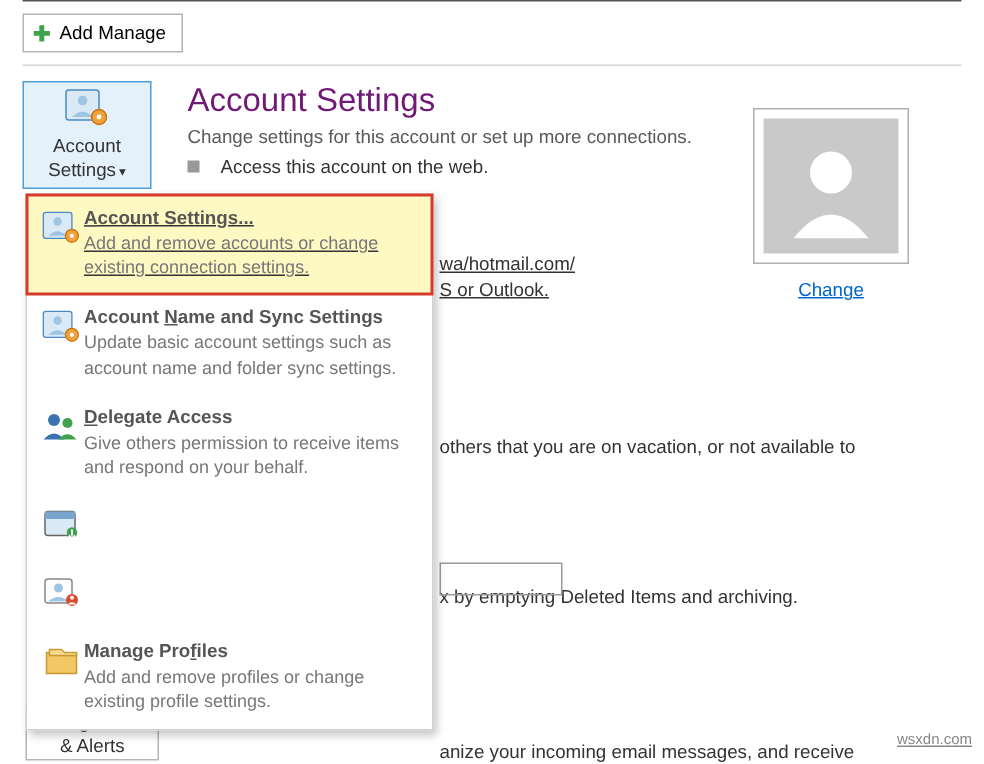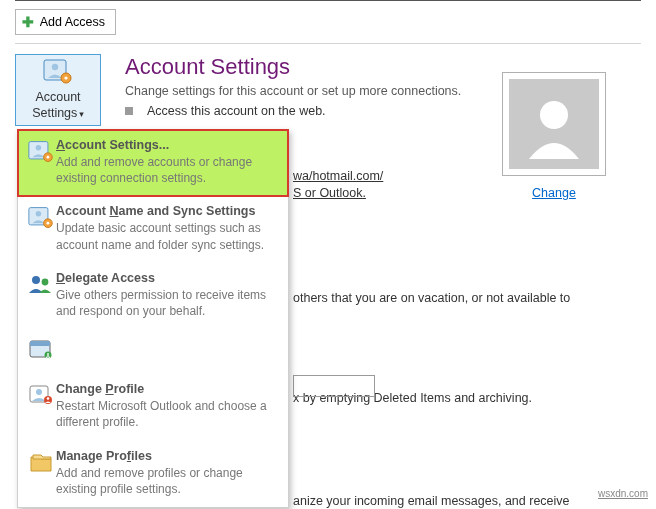--- a/index.html
+++ b/index.html
@@ -98,21 +98,22 @@
   }
   .menu-item {
     display: flex;
     padding: 8px 10px 10px 10px;
     cursor: pointer;
     align-items: flex-start;
   }
   .menu-item.highlighted {
     outline: 2px solid #d63a2c;
     outline-offset: -1px;
-    background: #bef264;
+    background: #fef9c3;
+    text-decoration: underline;
   }
   .menu-icon { width: 28px; flex-shrink: 0; margin-top: 2px; }
   .menu-text-wrap { flex: 1; }
   .menu-title { font-weight: 600; color: #555; margin-bottom: 2px; }
   .menu-title .ul { text-decoration: underline; }
   .menu-desc { color: #777; font-size: 12px; line-height: 1.35; }
   
   .behind-text {
     position: absolute;
     left: 293px;
@@ -147,21 +148,21 @@
 </style>
 </head>
 <body>
 
 
 
 
 <div class="top-border"></div>
 <button class="add-account-btn">
   <span class="plus-icon">✚</span>
-  <span>Add Access</span>
+  <span>Add Manage</span>
 </button>
 <div class="divider"></div>
 
 
 <div class="ribbon-area">
   <div class="acct-settings-btn">
     <svg width="30" height="26" viewBox="0 0 30 26">
       <rect x="1" y="1" width="22" height="20" rx="2" fill="#d9eaf6" stroke="#4a8bc2"></rect>
       <circle cx="12" cy="8" r="3.2" fill="#9fc5e2"></circle>
       <path d="M5 19 Q12 12 19 19" fill="#9fc5e2"></path>
@@ -264,24 +265,20 @@
     <div class="menu-icon">
       <svg width="26" height="22" viewBox="0 0 26 22">
           <rect x="2" y="2" width="18" height="16" rx="2" fill="#fff" stroke="#888"></rect>
           <circle cx="11" cy="8" r="3" fill="#9fc5e2"></circle>
           <path d="M4 17 Q11 11 18 17" fill="#9fc5e2"></path>
           <circle cx="20" cy="16" r="4" fill="#d84c2e"></circle>
           <circle cx="20" cy="14.5" r="1.3" fill="#fff"></circle>
           <path d="M17 19 Q20 16 23 19" fill="#fff"></path>
         </svg>
     </div>
-    <div class="menu-text-wrap">
-      <div class="menu-title"><span>Change </span><span class="ul">P</span><span>rofile</span></div>
-      <div class="menu-desc">Restart Microsoft Outlook and choose a different profile.</div>
-    </div>
   </div>
   <div class="menu-item">
     <div class="menu-icon">
       <svg width="26" height="22" viewBox="0 0 26 22">
           <path d="M3 6 h8 l2 2 h10 v12 h-20 z" fill="#f2c766" stroke="#c79a30"></path>
           <path d="M5 4 h8 l2 2 h8 v2 h-18 z" fill="#f8db92" stroke="#c79a30"></path>
         </svg>
     </div>
     <div class="menu-text-wrap">
       <div class="menu-title"><span>Manage Pro</span><span class="ul">f</span><span>iles</span></div>

